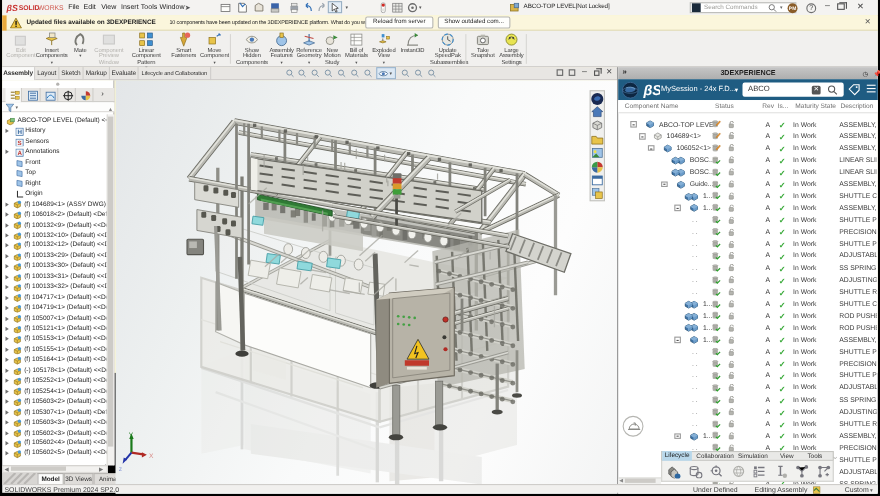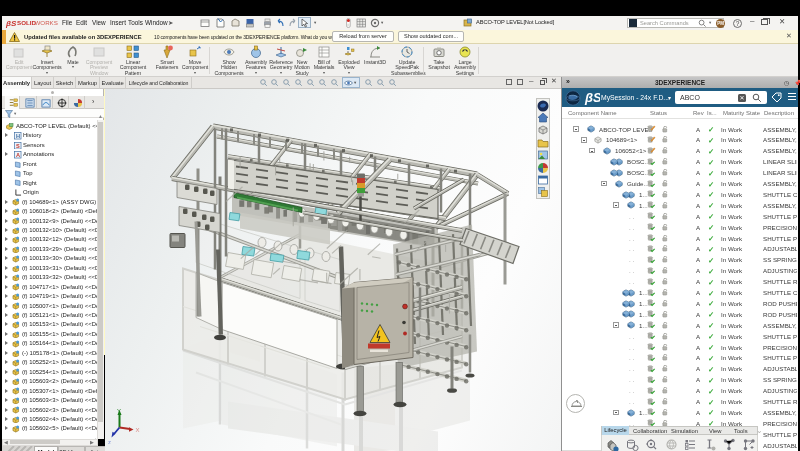--- a/index.html
+++ b/index.html
@@ -1,18 +1,18 @@
 <!DOCTYPE html>
 <html><head><meta charset="utf-8">
 <style>
 *{margin:0;padding:0;box-sizing:border-box;}
 html,body{width:800px;height:451px;overflow:hidden;}
 body{font-family:"Liberation Sans",sans-serif;position:relative;background:#000;}
 .abs{position:absolute;}
-#frame{position:absolute;left:2px;top:16px;width:796px;height:339px;background:#fef9c3;}
+#frame{position:absolute;left:2px;top:0;width:796px;height:339px;background:#fef9c3;}
 
 #titlebar{position:absolute;left:0;top:0;width:796px;height:13.5px;background:#f4f3f1;}
 .menu{position:absolute;top:3px;font-size:6.4px;color:#1c1c1c;}
 
 #notif{position:absolute;left:0;top:13.5px;width:796px;height:14px;background:#fbf6dc;border-bottom:1px solid #ddd5ae;}
 #notif .accent{position:absolute;left:0;top:0;width:4px;height:14px;background:#e9a93d;}
 .nbtn{position:absolute;top:1.5px;height:10.5px;background:#fefefc;border:1px solid #b6b6b2;border-radius:2px;font-size:5.6px;color:#2a2a2a;text-align:center;line-height:9.5px;}
 
 #ribbon{position:absolute;left:0;top:27.5px;width:796px;height:33px;background:#f1f0ee;border-bottom:1px solid #d2d0cd;}
 .rbtn{position:absolute;top:1.5px;text-align:center;font-size:5.3px;line-height:5.4px;color:#3a3a3a;letter-spacing:-0.1px;}

